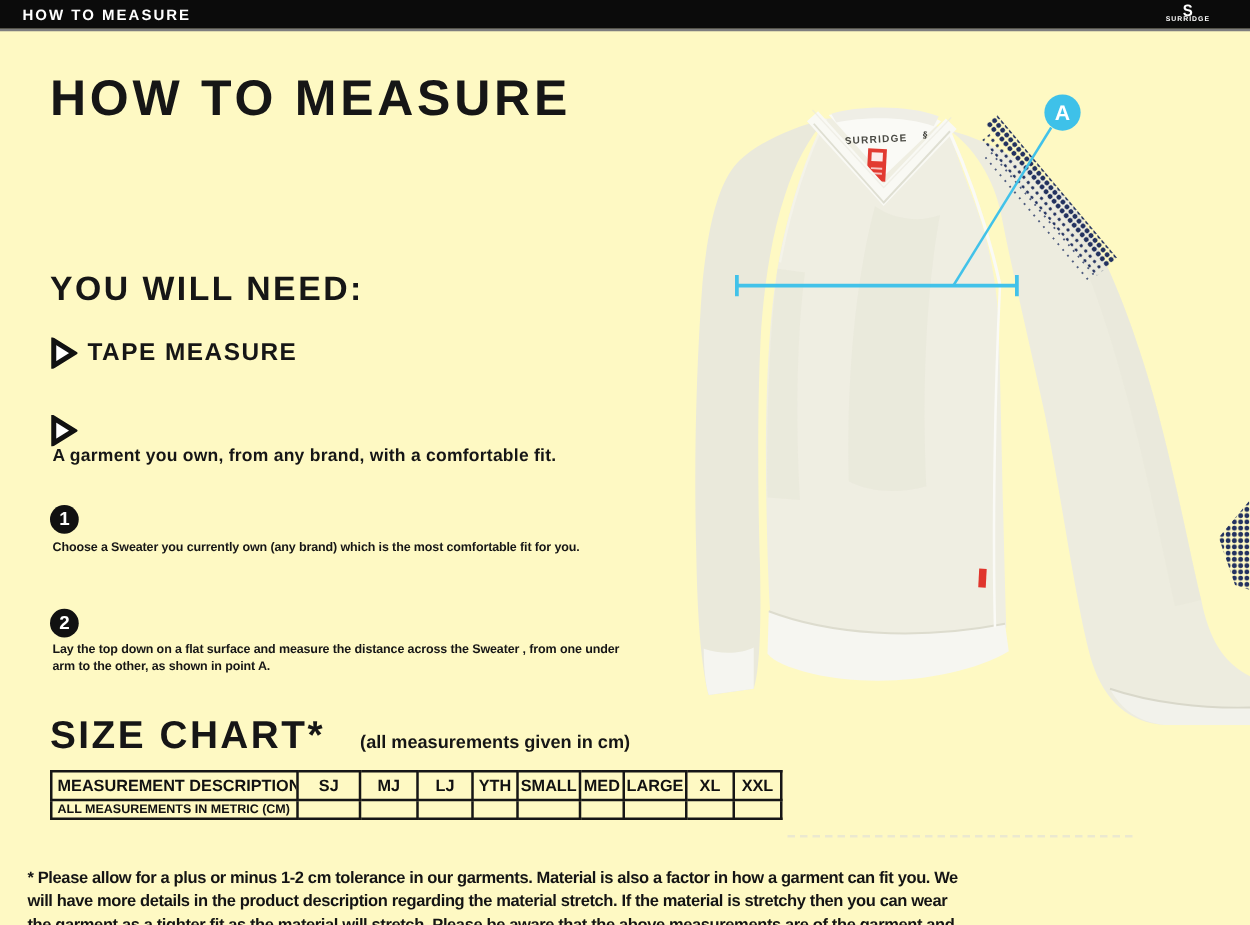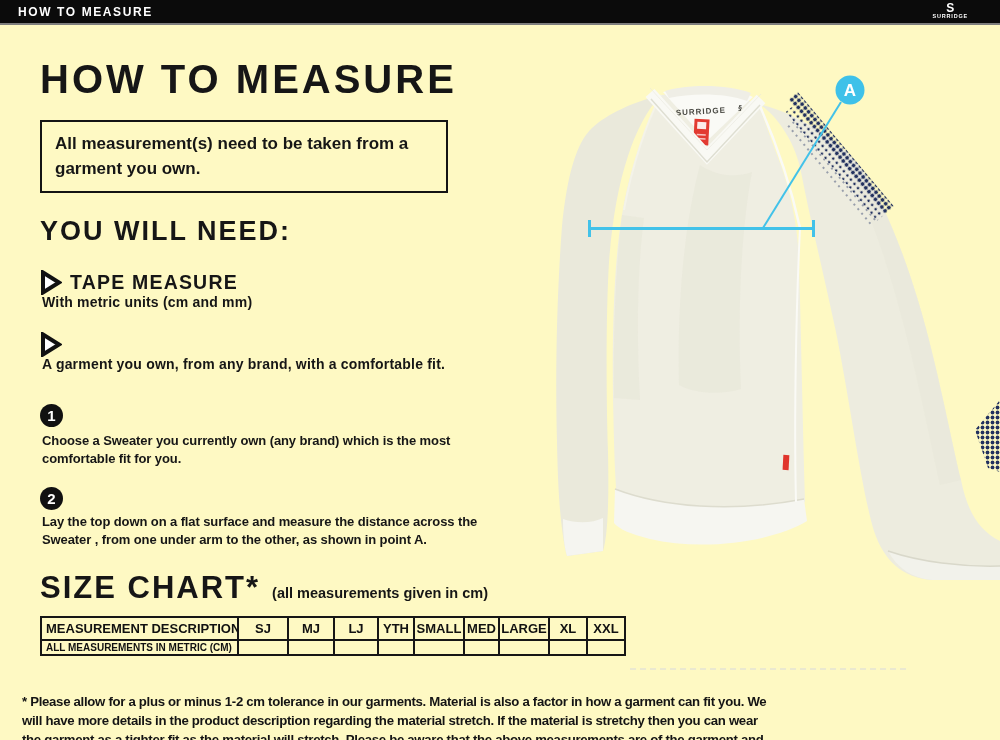--- a/index.html
+++ b/index.html
@@ -17,23 +17,23 @@
   .h1{position:absolute;left:40px;top:57px;font-size:40px;font-weight:700;letter-spacing:3px;color:#161616;}
   .notice-box{position:absolute;left:40px;top:120px;width:408px;border:2.5px solid #141414;box-sizing:border-box;}
   .notice-box p{margin:0;padding:10px 13px;font-size:17px;font-weight:700;line-height:1.45;color:#161616;}
   .h2{position:absolute;left:40px;top:216px;font-size:27px;font-weight:700;letter-spacing:2px;color:#161616;}
   .need-label{position:absolute;font-size:19.5px;font-weight:700;letter-spacing:1.2px;color:#161616;}
   .need-desc{position:absolute;font-size:14px;font-weight:700;letter-spacing:0.2px;color:#161616;margin:0;}
   .tri{position:absolute;width:22px;height:25px;}
   .step-circle{position:absolute;width:23px;height:23px;background:#111;border-radius:50%;
                color:#fff;font-size:15px;font-weight:700;display:flex;align-items:center;justify-content:center;}
   .step-title{position:absolute;font-size:21px;font-weight:700;color:#161616;}
-  .step-desc{position:absolute;width:472px;font-size:13px;font-weight:700;letter-spacing:-0.1px;
+  .step-desc{position:absolute;width:472px;font-size:10px;font-weight:700;letter-spacing:-0.1px;
              line-height:1.4;color:#161616;margin:0;}
-  .h3{position:absolute;left:40px;top:570px;display:flex;align-items:baseline;gap:12px;}
+  .h3{position:absolute;left:40px;top:570px;display:flex;align-items:baseline;gap:28px;}
   .h3 .big{font-size:31px;font-weight:700;letter-spacing:2px;color:#161616;}
   .h3 .small{font-size:14.5px;font-weight:700;color:#161616;}
   
   .size-table{position:absolute;left:40px;top:616px;border-collapse:collapse;table-layout:fixed;width:584px;padding-left:12px;}
   .size-table th,.size-table td{border:2px solid #161616;padding:0;text-align:center;overflow:hidden;white-space:nowrap;}
   .size-table th{height:21px;font-size:13px;font-weight:700;}
   .size-table th.desc,.size-table td.desc{text-align:left;padding-left:4px;}
   .size-table tr.metric td{height:13px;font-size:10px;font-weight:700;}
   .size-table tr.values td{height:17px;font-size:11.5px;font-weight:700;}
   .faint-line{position:absolute;left:630px;top:668px;width:276px;border-top:2px dashed #dcdcdc;opacity:0.55;}
@@ -50,31 +50,27 @@
     <span class="topbar-title">HOW TO MEASURE</span>
     <div class="brand">
       <span class="brand-mark">S</span>
       <span class="brand-name">SURRIDGE</span>
     </div>
   </header>
   <div class="gray-rule"></div>
 
   <div class="h1">HOW TO MEASURE</div>
 
-  <div class="notice-box">
-    <p>All measurement(s) need to be taken from a garment you own.</p>
-  </div>
 
   <div class="h2">YOU WILL NEED:</div>
 
   <svg class="tri" style="left:40px;top:270px;" viewBox="0 0 22 25">
     <polygon points="3,2.5 19,12.5 3,22.5" fill="#fff" stroke="#111" stroke-width="4" stroke-linejoin="miter"></polygon>
   </svg>
   <span class="need-label" style="left:70px;top:271px;">TAPE MEASURE</span>
-  <p class="need-desc" style="left:42px;top:294px;">With metric units (cm and mm)</p>
 
   <svg class="tri" style="left:40px;top:332px;" viewBox="0 0 22 25">
     <polygon points="3,2.5 19,12.5 3,22.5" fill="#fff" stroke="#111" stroke-width="4" stroke-linejoin="miter"></polygon>
   </svg>
   <p class="need-desc" style="left:42px;top:356px;">A garment you own, from any brand, with a comfortable fit.</p>
 
   <div class="step-circle" style="left:40px;top:404px;">1</div>
   <p class="step-desc" style="left:42px;top:432px;">Choose a Sweater you currently own (any brand) which is the most comfortable fit for you.</p>
 
   <div class="step-circle" style="left:40px;top:487px;">2</div>

